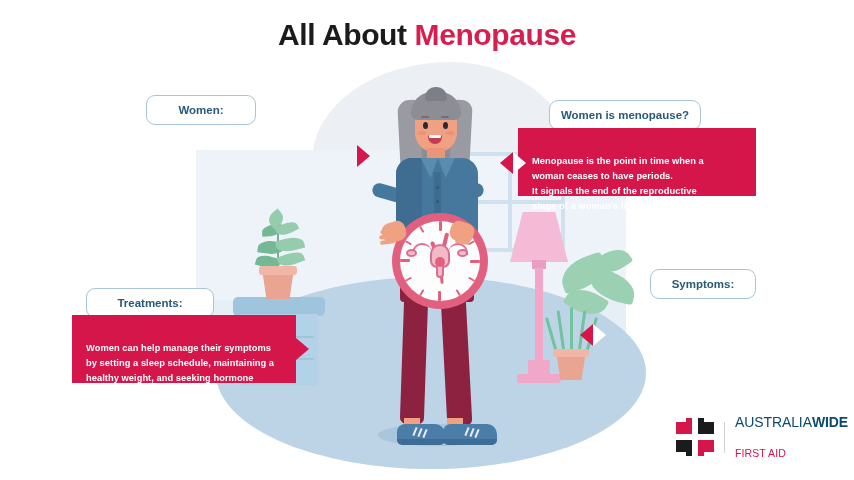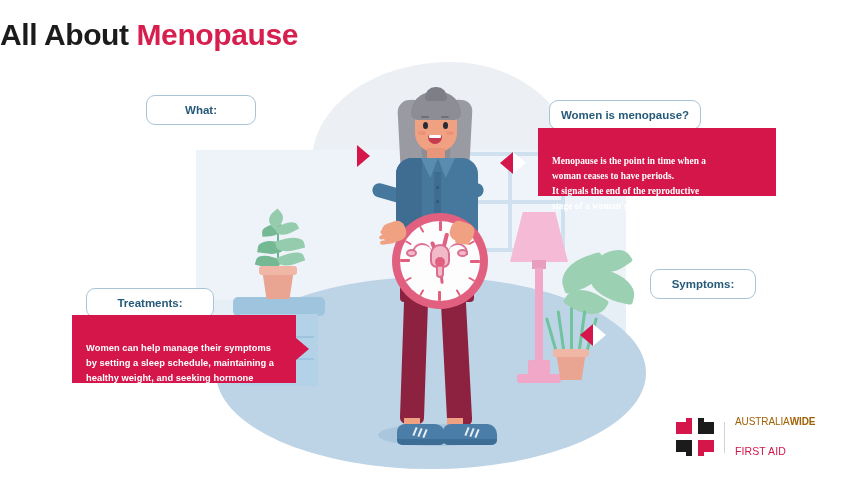--- a/index.html
+++ b/index.html
@@ -16,21 +16,21 @@
     width:854px; height:480px;
     background:#ffffff;
     overflow:hidden;
   }
 
   
   .title {
     position:absolute;
     left:0; top:18px;
     width:854px;
-    text-align:left;
+    text-align:center;
     font-size:30px;
     font-weight:bold;
     letter-spacing:-0.4px;
     color:#1b1b1b;
     white-space:nowrap;
   }
   .title .accent { color:#d61f4e; }
 
   
   .bg-blob {
@@ -450,21 +450,21 @@
     z-index:8;
   }
   .logo-mark {
     position:relative; width:38px; height:38px; flex:0 0 38px;
   }
   .logo-div {
     width:1px; height:31px; background:#cfd3d8; flex:0 0 1px;
   }
   .logo-text { line-height:1.05; }
   .logo-l1 {
-    font-size:10px; letter-spacing:-0.1px; color:#a16207;
+    font-size:14px; letter-spacing:-0.1px; color:#0c4a6e;
     font-weight:400;
   }
   .logo-l1 b { font-weight:bold; }
   .logo-l2 {
     font-size:10.5px; color:#d4164a; letter-spacing:0.1px;
     margin-top:18px;
   }
 </style>
 </head>
 <body>
@@ -624,28 +624,28 @@
     <div class="finger" style="left:455px;top:228px;transform:rotate(22deg);"></div>
     <div class="finger" style="left:456px;top:234px;transform:rotate(16deg);"></div>
     <div class="finger" style="left:455px;top:240px;transform:rotate(8deg);"></div>
   </div>
 
   <div class="title">
     <span>All About </span><span class="accent">Menopause</span>
   </div>
 
   <div class="label-tab" style="left:146px;top:95px;width:110px;height:30px;">
-    <span>What:</span>
+    <span>Women:</span>
   </div>
   <div class="notch point-right" style="left:357px;top:145px;"></div>
 
   <div class="label-tab" style="left:549px;top:100px;width:152px;height:30px;">
     <span>Women is menopause?</span>
   </div>
-  <div class="callout" style="left:538px;top:128px;width:238px;height:68px;font-family:Liberation Serif, serif;">
+  <div class="callout" style="left:518px;top:128px;width:238px;height:68px;">
     <span>Menopause is the point in time when a
 woman ceases to have periods.
 It signals the end of the reproductive
 stage of a woman's life.</span>
   </div>
   <div class="notch point-left" style="left:500px;top:152px;"></div>
   <div class="notch-cut left" style="left:513px;top:152px;"></div>
 
   <div class="label-tab" style="left:86px;top:288px;width:128px;height:30px;">
     <span>Treatments:</span>

